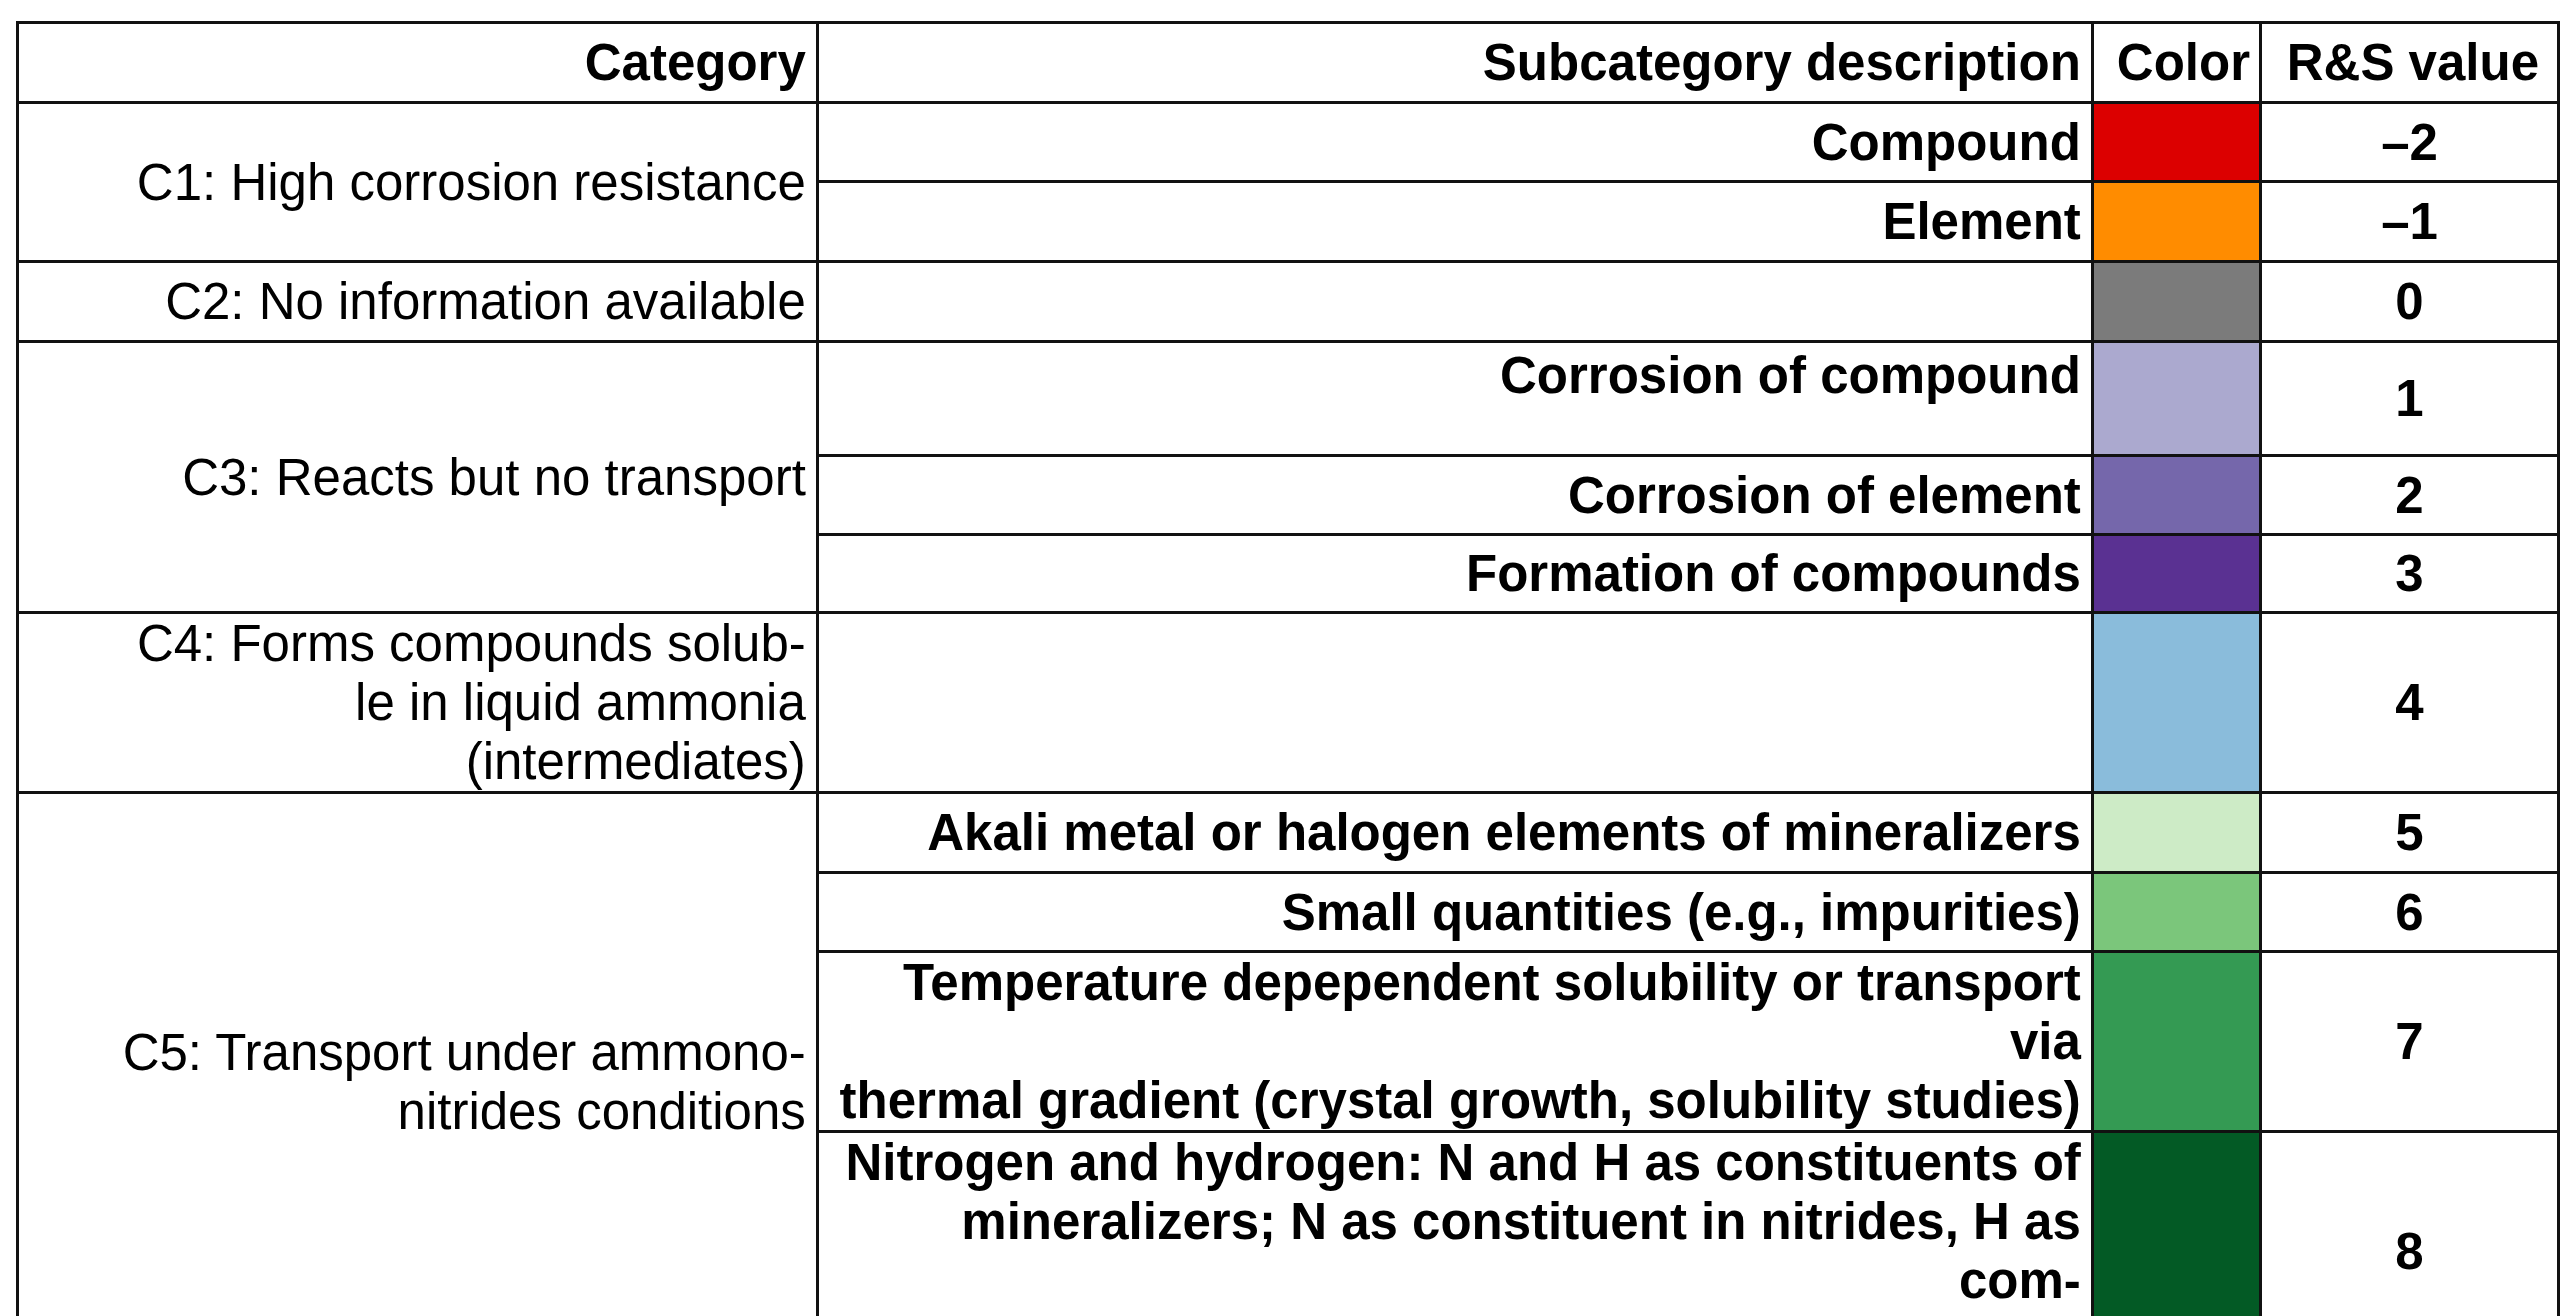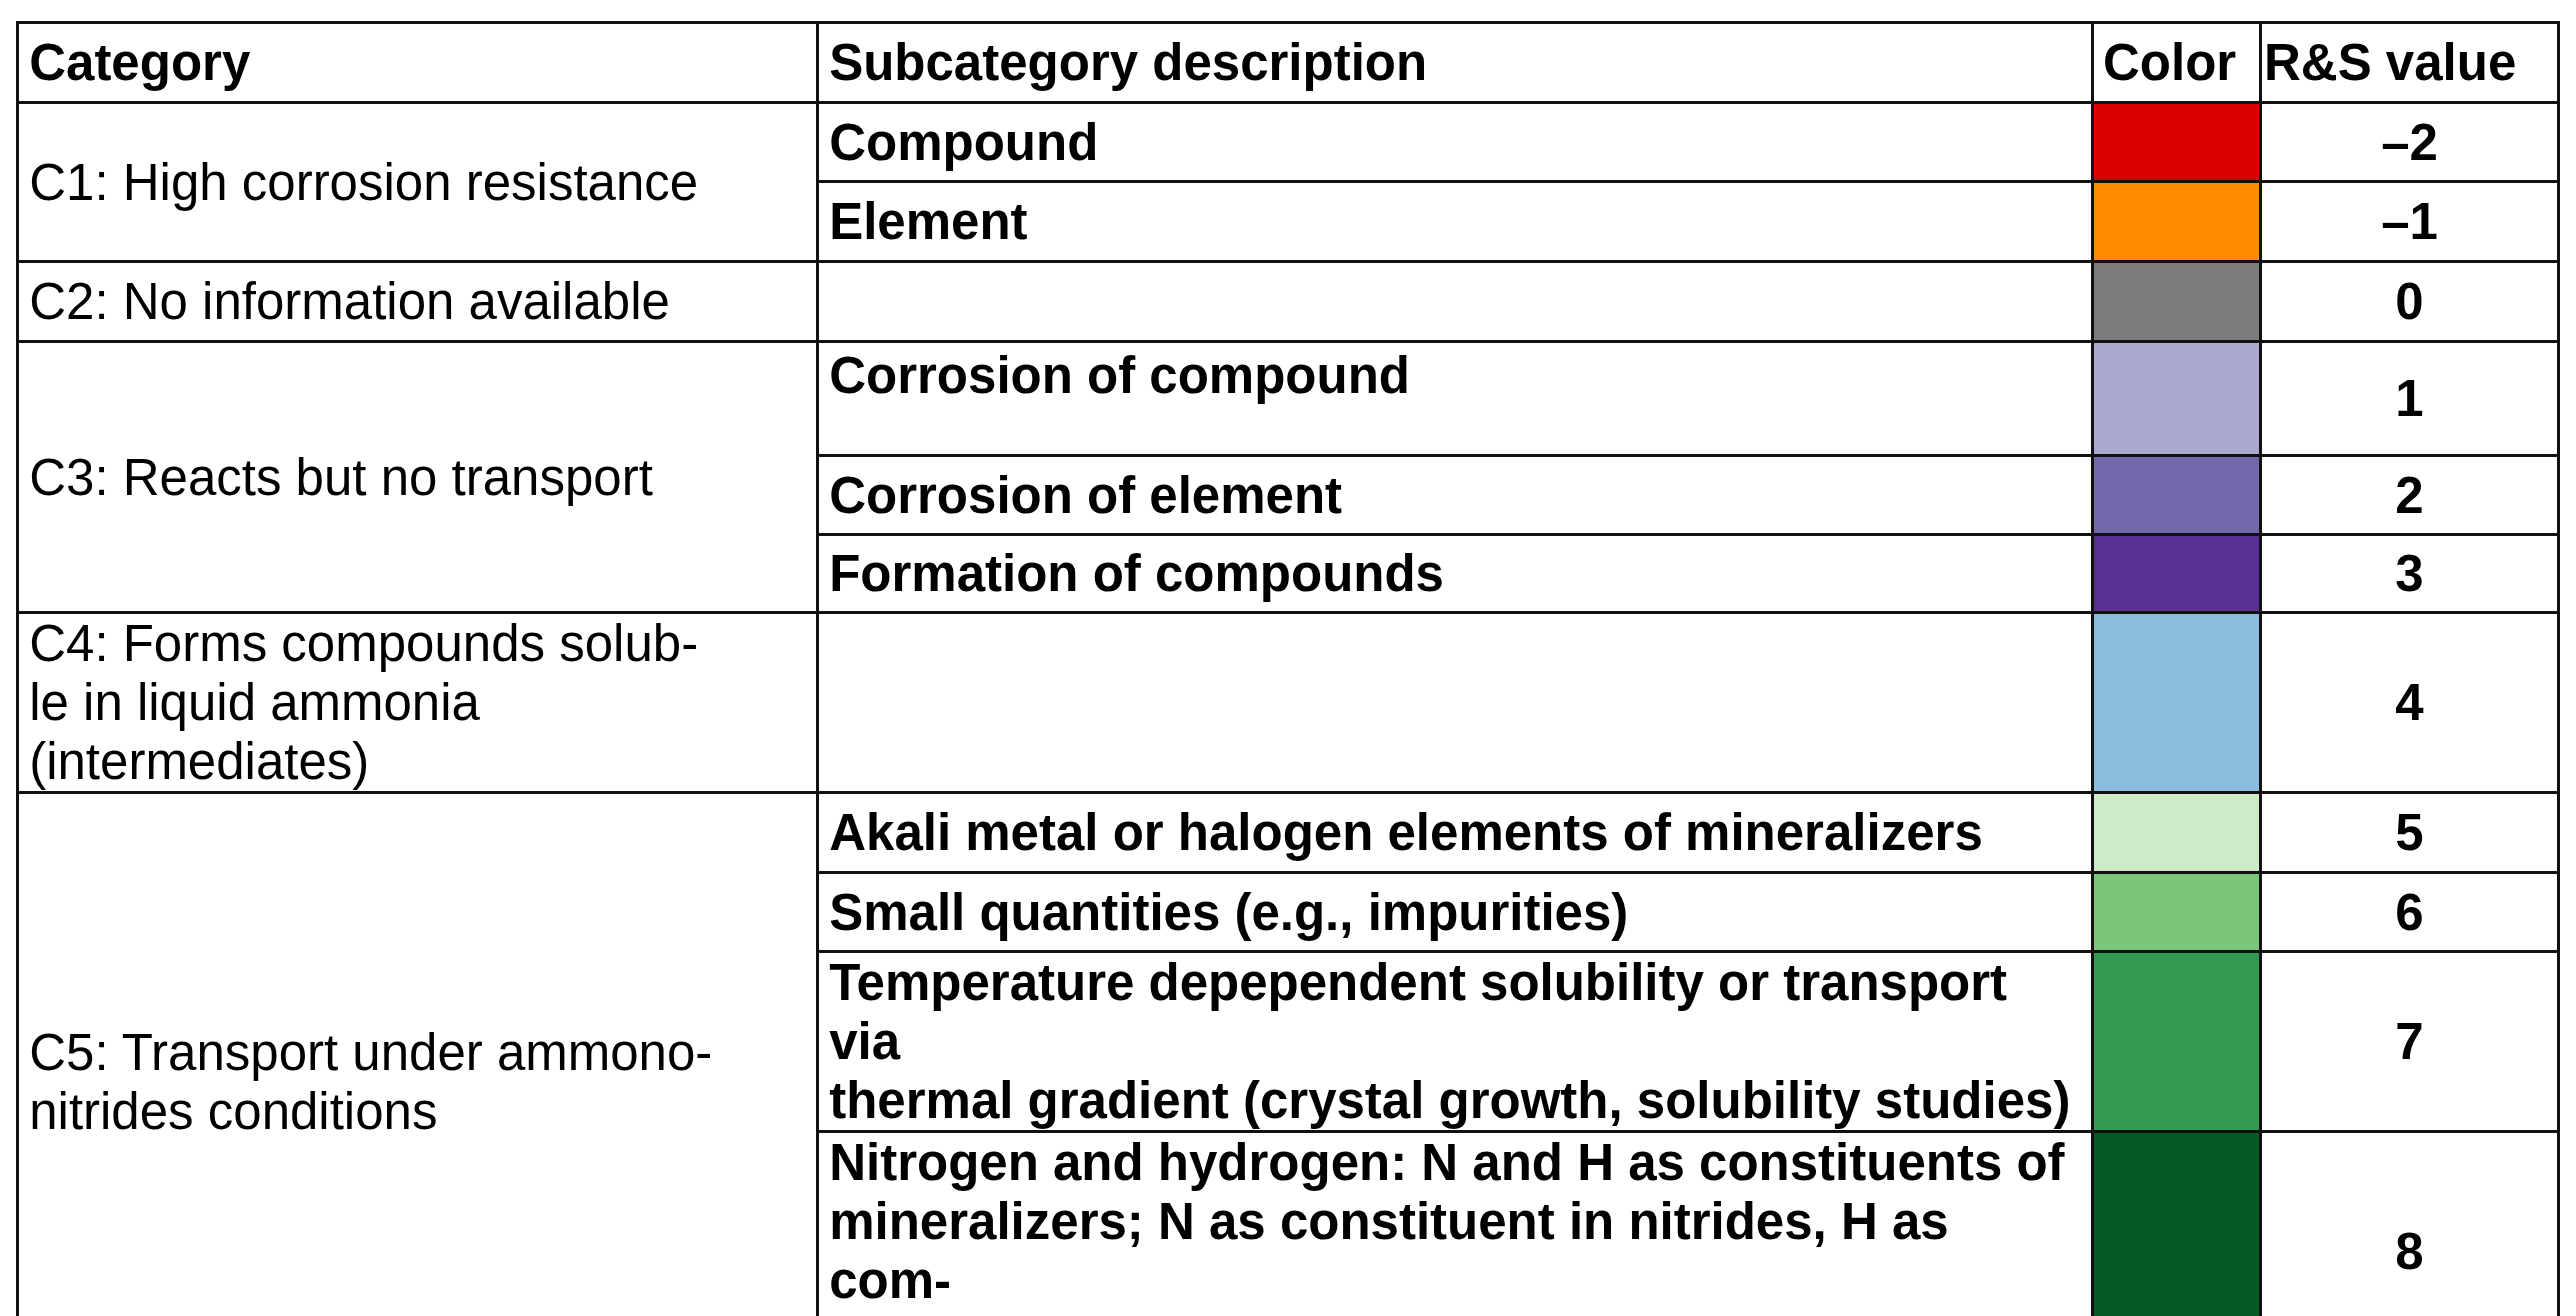--- a/index.html
+++ b/index.html
@@ -8,21 +8,21 @@
   table.rs {
     position: absolute; left: 16px; top: 21px;
     width: 2541px; border-collapse: collapse; table-layout: fixed;
   }
   table.rs td, table.rs th {
     border: 3.2px solid #111;
     padding: 0 10.2px;
     vertical-align: middle;
     font-size: 51px;
     line-height: 59px;
-    text-align: left;
+    text-align: right;
   }
   table.rs th { font-weight: bold; }
   .c-cat { font-weight: normal; }
   .c-sub { font-weight: bold; }
   .c-sub.top { vertical-align: top; padding-top: 2.5px; }
   .c-color { padding: 0 !important; }
   .c-val { text-align: center !important; font-weight: bold; }
   .tight { line-height: 57px; }
 </style>
 </head>
@@ -33,21 +33,21 @@
     <col style="width:800px">
     <col style="width:1275px">
     <col style="width:168px">
     <col style="width:298px">
   </colgroup>
   <thead>
     <tr style="height:80px">
       <th>Category</th>
       <th>Subcategory description</th>
       <th style="padding:0 9px">Color</th>
-      <th style="padding:0 2px">R&amp;S value</th>
+      <th style="padding:0 18px">R&amp;S value</th>
     </tr>
   </thead>
   <tbody>
 
     <tr style="height:79px">
       <td rowspan="2" class="c-cat">C1: High corrosion resistance</td>
       <td class="c-sub">Compound</td>
       <td class="c-color" style="background:#dc0000"></td>
       <td class="c-val">–2</td>
     </tr>

